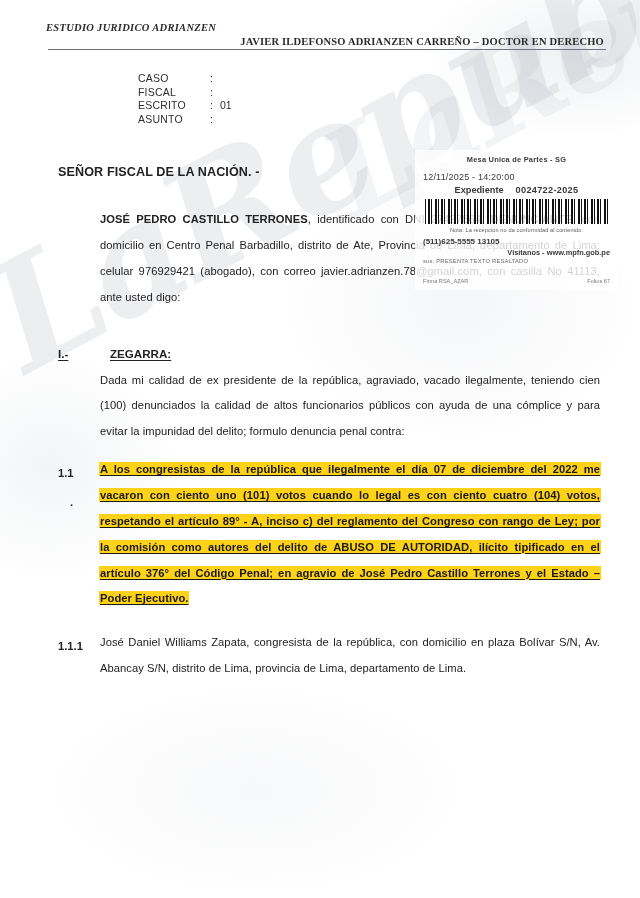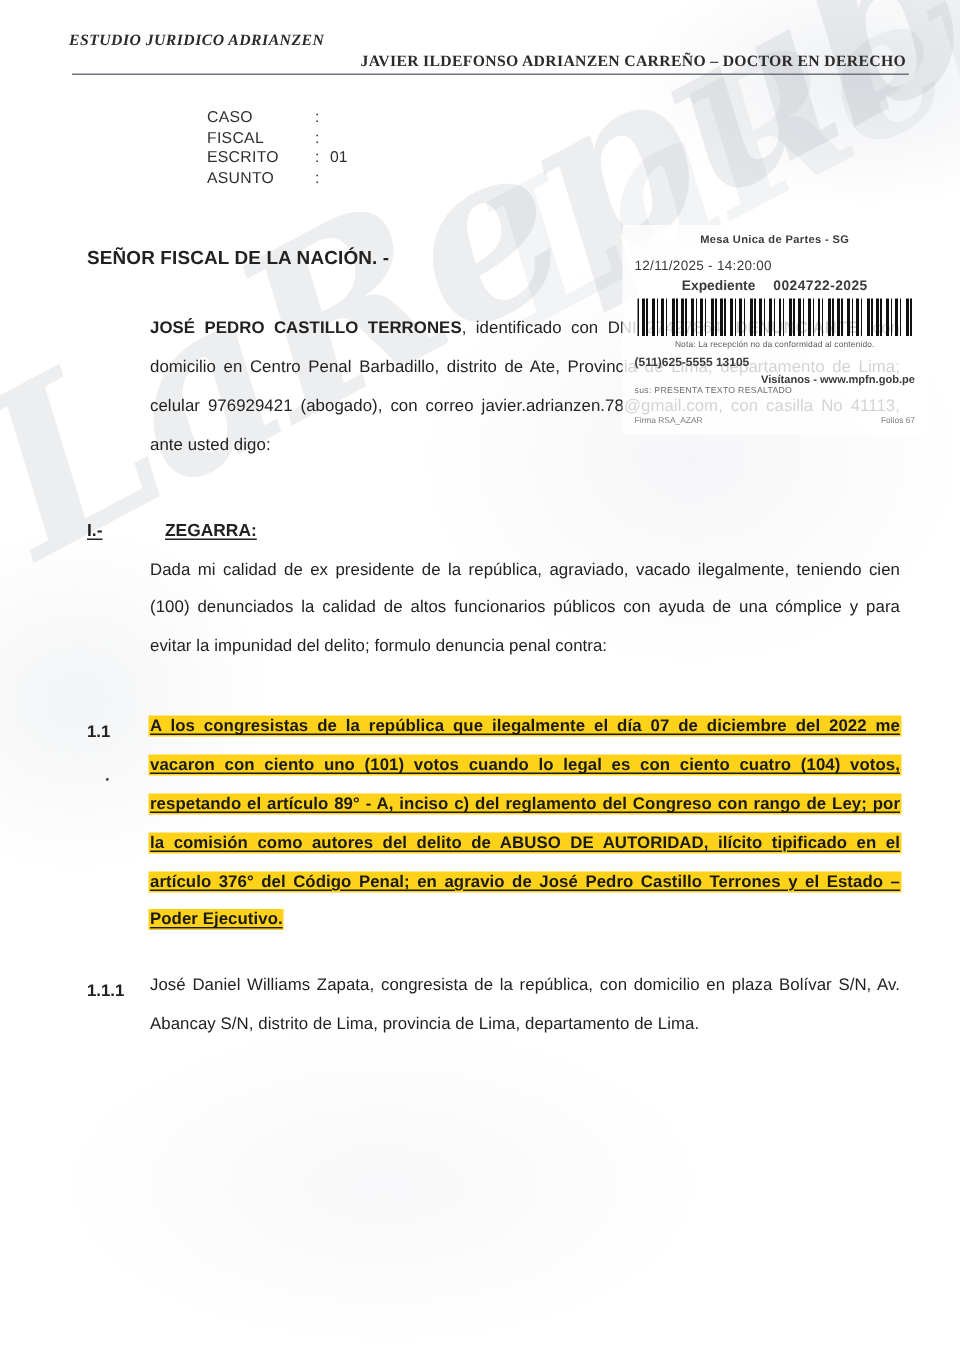--- a/index.html
+++ b/index.html
@@ -236,21 +236,21 @@
   }
   .section-head .sh-num { width: 52px; flex: 0 0 52px; }
 
   .para-denuncia {
     margin-top: 8px;
   }
 
   
   .item {
     display: flex;
-    margin-top: 27px;
+    margin-top: 12px;
   }
   .item-num {
     width: 42px;
     flex: 0 0 42px;
     font-weight: bold;
     font-size: 11.2px;
     padding-top: 10px;
     position: relative;
   }
   .item-num.num-sub { font-weight: bold; }

